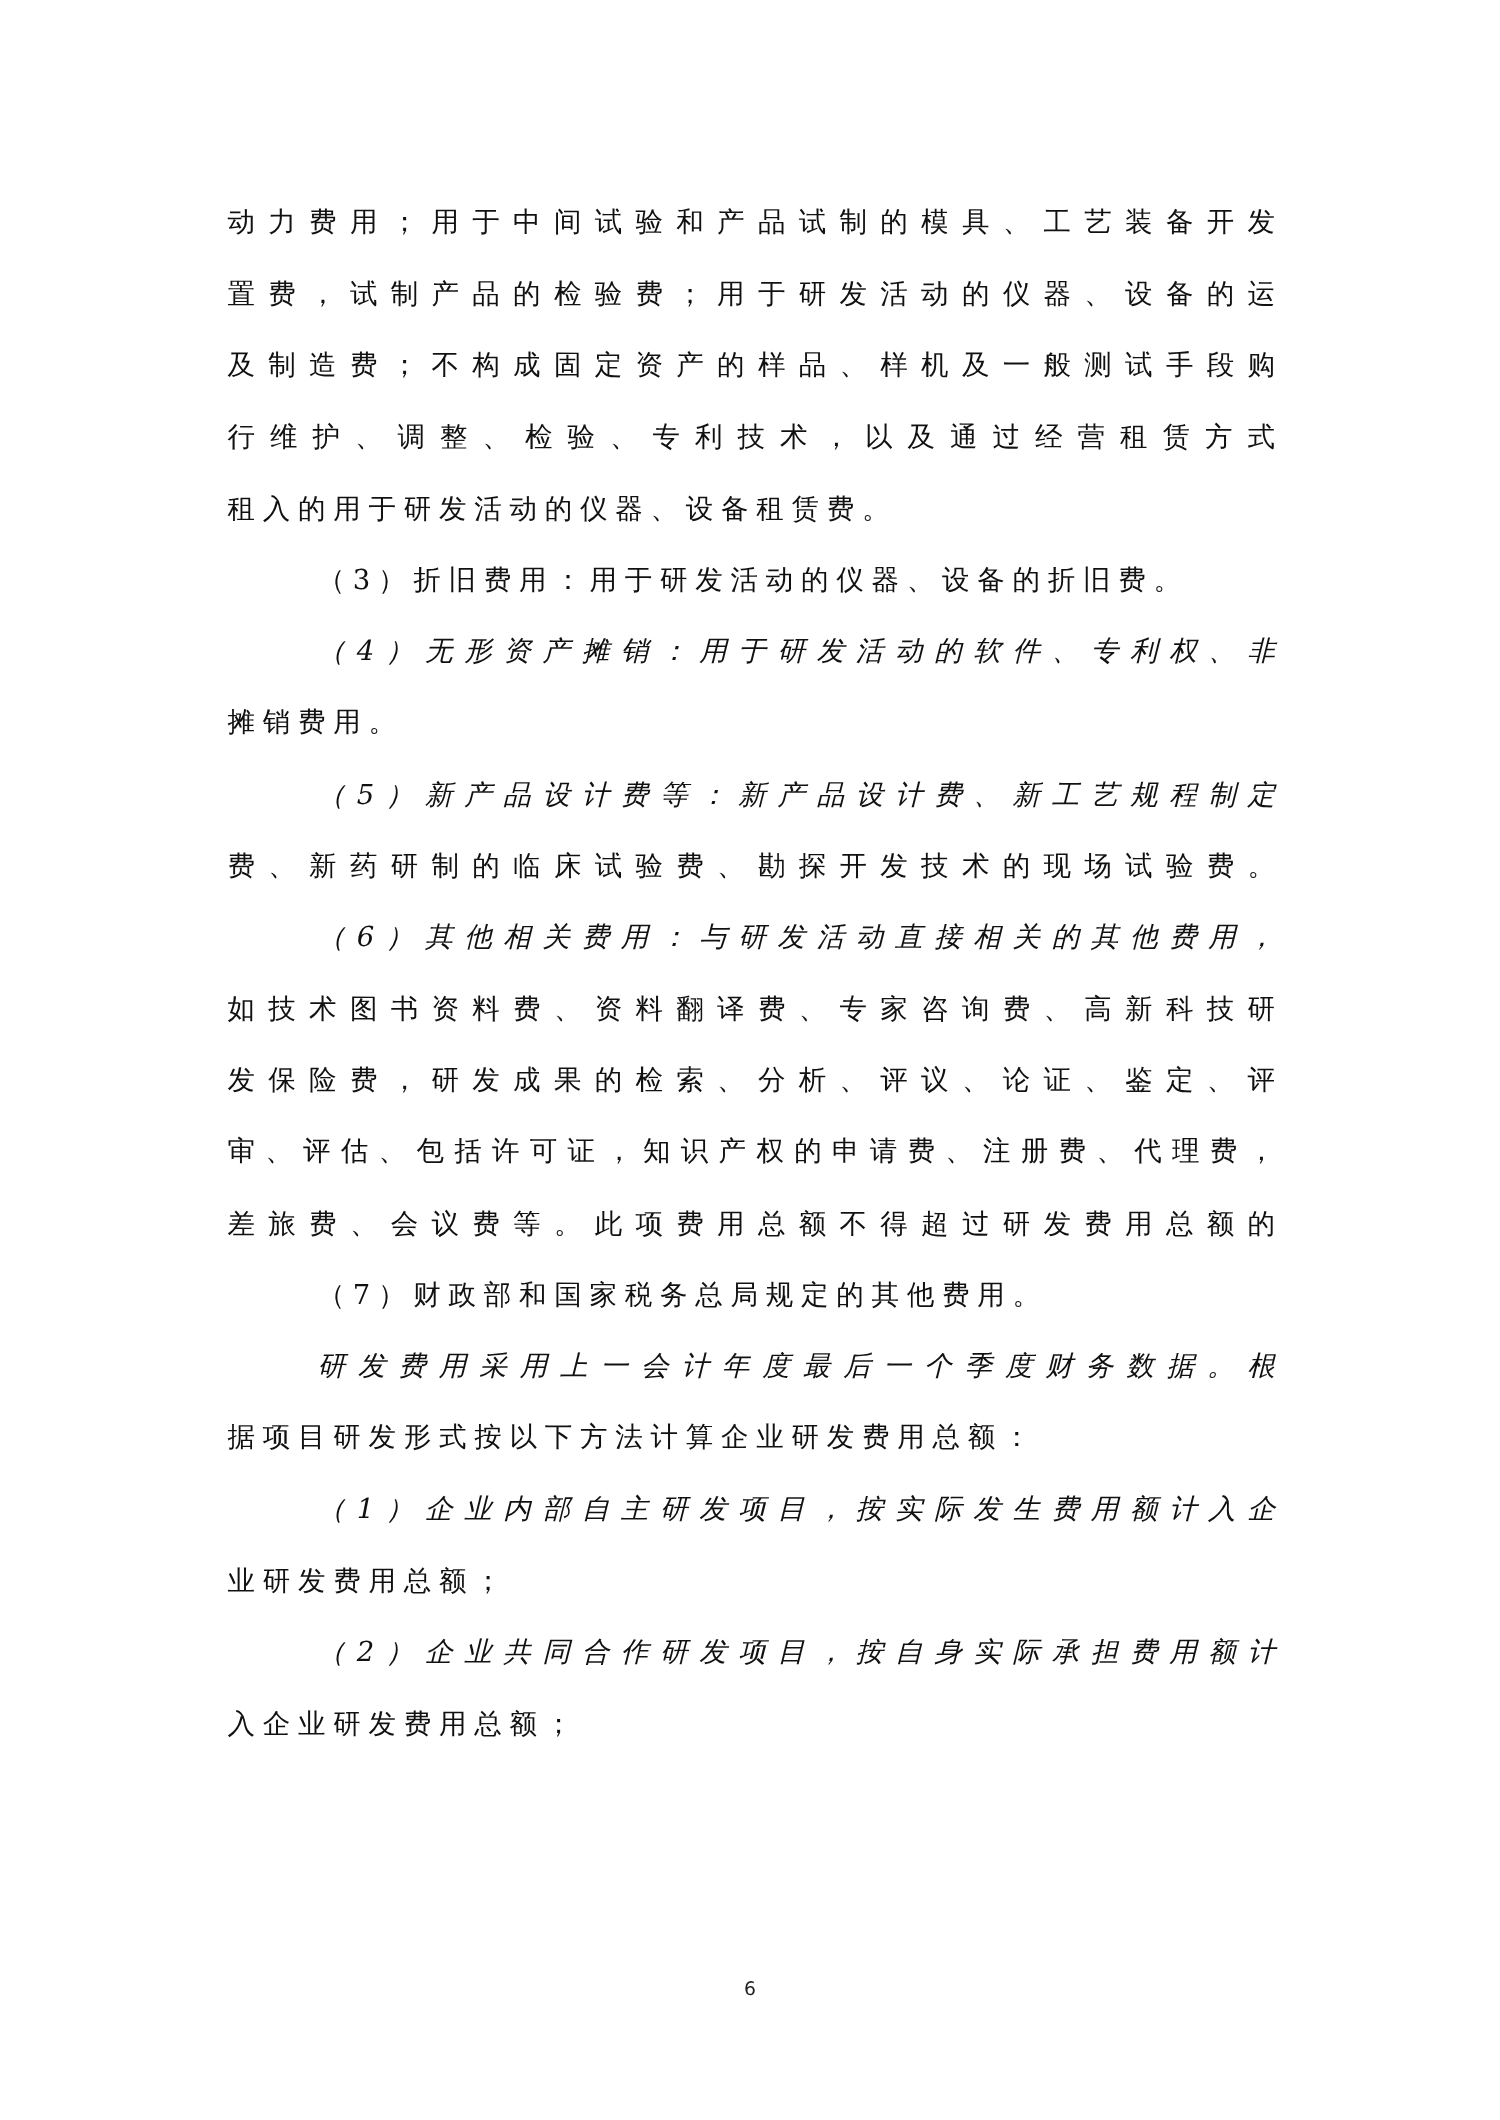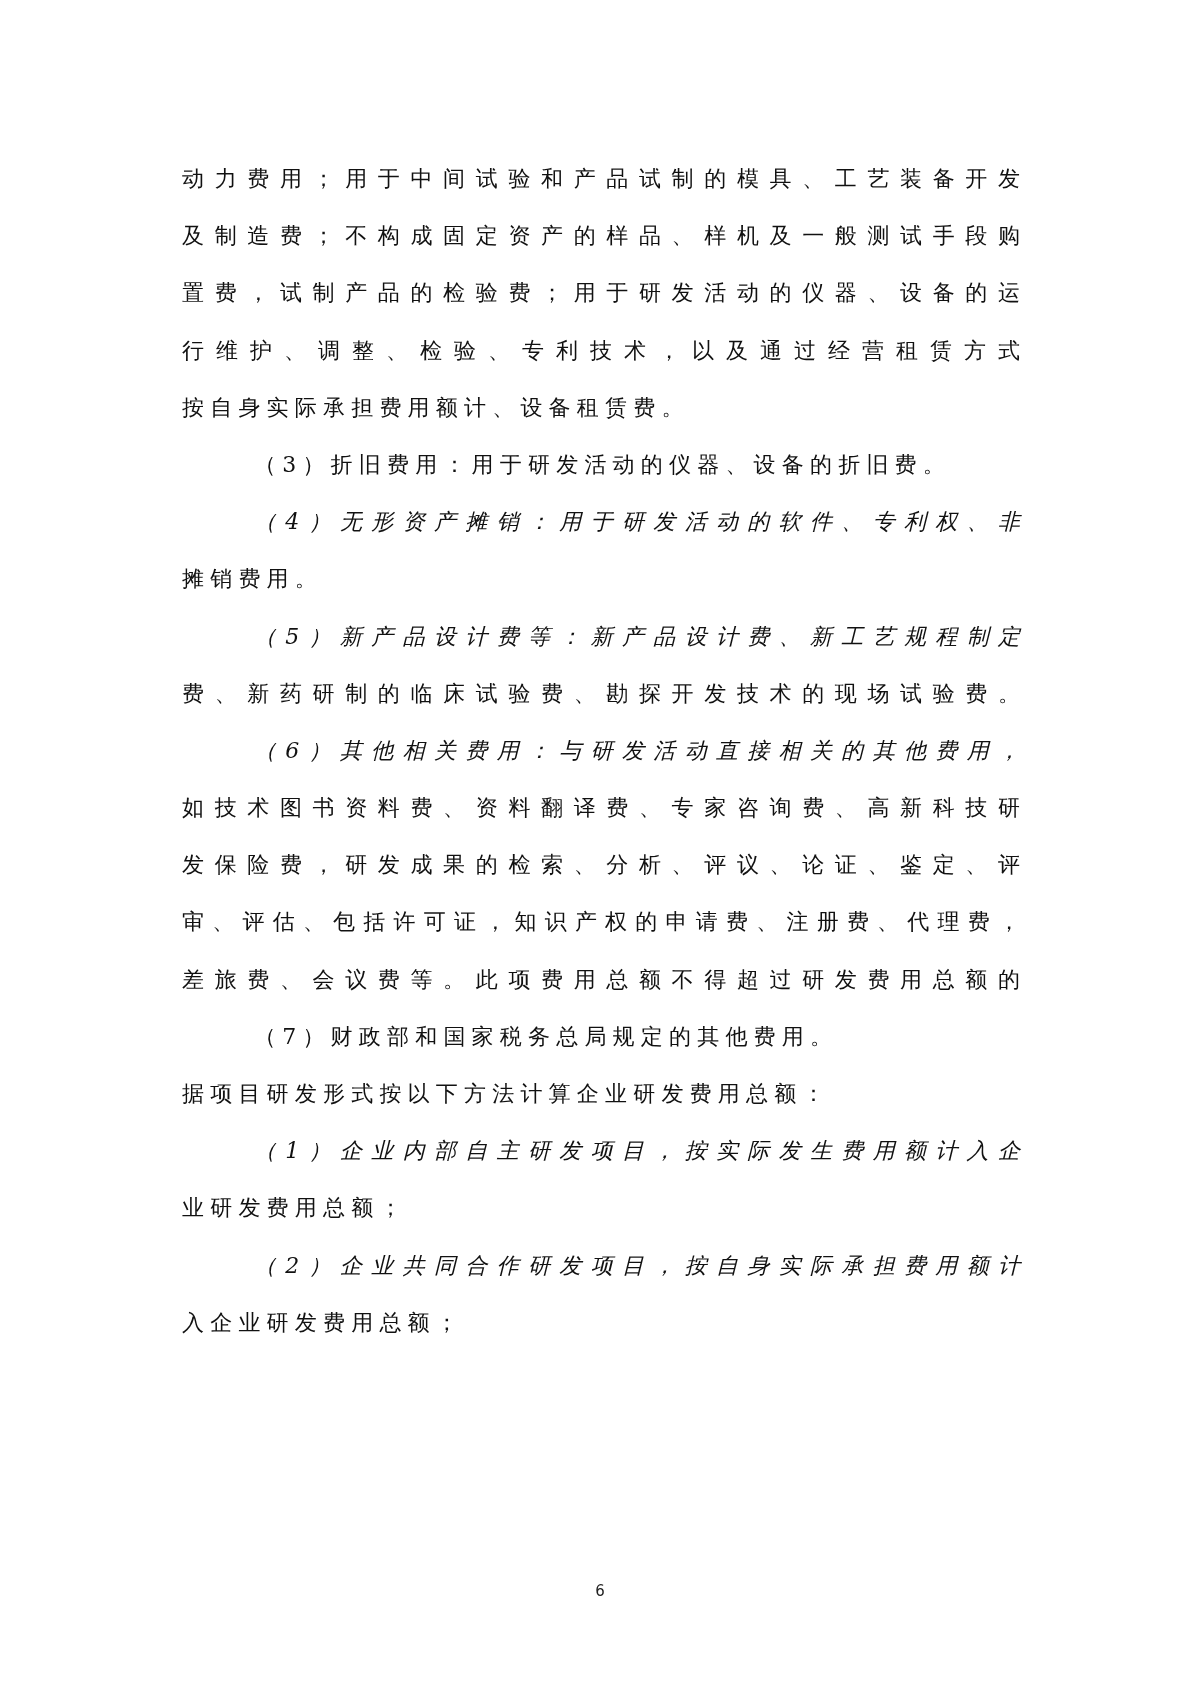--- a/index.html
+++ b/index.html
@@ -60,35 +60,36 @@
       font-size: 15px;
       color: #222222;
     }
   </style>
 </head>
 <body>
 
 <div class="page">
   <div class="text-block">
     <div class="line justify">动力费用；用于中间试验和产品试制的模具、工艺装备开发</div>
+    <div class="line justify">置费，试制产品的检验费；用于研发活动的仪器、设备的运</div>
     <div class="line justify">及制造费；不构成固定资产的样品、样机及一般测试手段购</div>
-    <div class="line justify">置费，试制产品的检验费；用于研发活动的仪器、设备的运</div>
     <div class="line justify">行维护、调整、检验、专利技术，以及通过经营租赁方式</div>
-    <div class="line">按自身实际承担费用额计、设备租赁费。</div>
+    <div class="line">租入的用于研发活动的仪器、设备租赁费。</div>
     <div class="line indent">（3）折旧费用：用于研发活动的仪器、设备的折旧费。</div>
     <div class="line indent justify">（4）无形资产摊销：用于研发活动的软件、专利权、非</div>
     <div class="line">摊销费用。</div>
     <div class="line indent justify">（5）新产品设计费等：新产品设计费、新工艺规程制定</div>
     <div class="line justify">费、新药研制的临床试验费、勘探开发技术的现场试验费。</div>
     <div class="line indent justify">（6）其他相关费用：与研发活动直接相关的其他费用，</div>
     <div class="line justify">如技术图书资料费、资料翻译费、专家咨询费、高新科技研</div>
     <div class="line justify">发保险费，研发成果的检索、分析、评议、论证、鉴定、评</div>
     <div class="line justify">审、评估、包括许可证，知识产权的申请费、注册费、代理费，</div>
     <div class="line justify">差旅费、会议费等。此项费用总额不得超过研发费用总额的</div>
     <div class="line indent">（7）财政部和国家税务总局规定的其他费用。</div>
+    <div class="line indent justify">研发费用采用上一会计年度最后一个季度财务数据。根</div>
     <div class="line">据项目研发形式按以下方法计算企业研发费用总额：</div>
     <div class="line indent justify">（1）企业内部自主研发项目，按实际发生费用额计入企</div>
     <div class="line">业研发费用总额；</div>
     <div class="line indent justify">（2）企业共同合作研发项目，按自身实际承担费用额计</div>
     <div class="line">入企业研发费用总额；</div>
   </div>
 
   <div class="page-number">6</div>
 </div>
 

